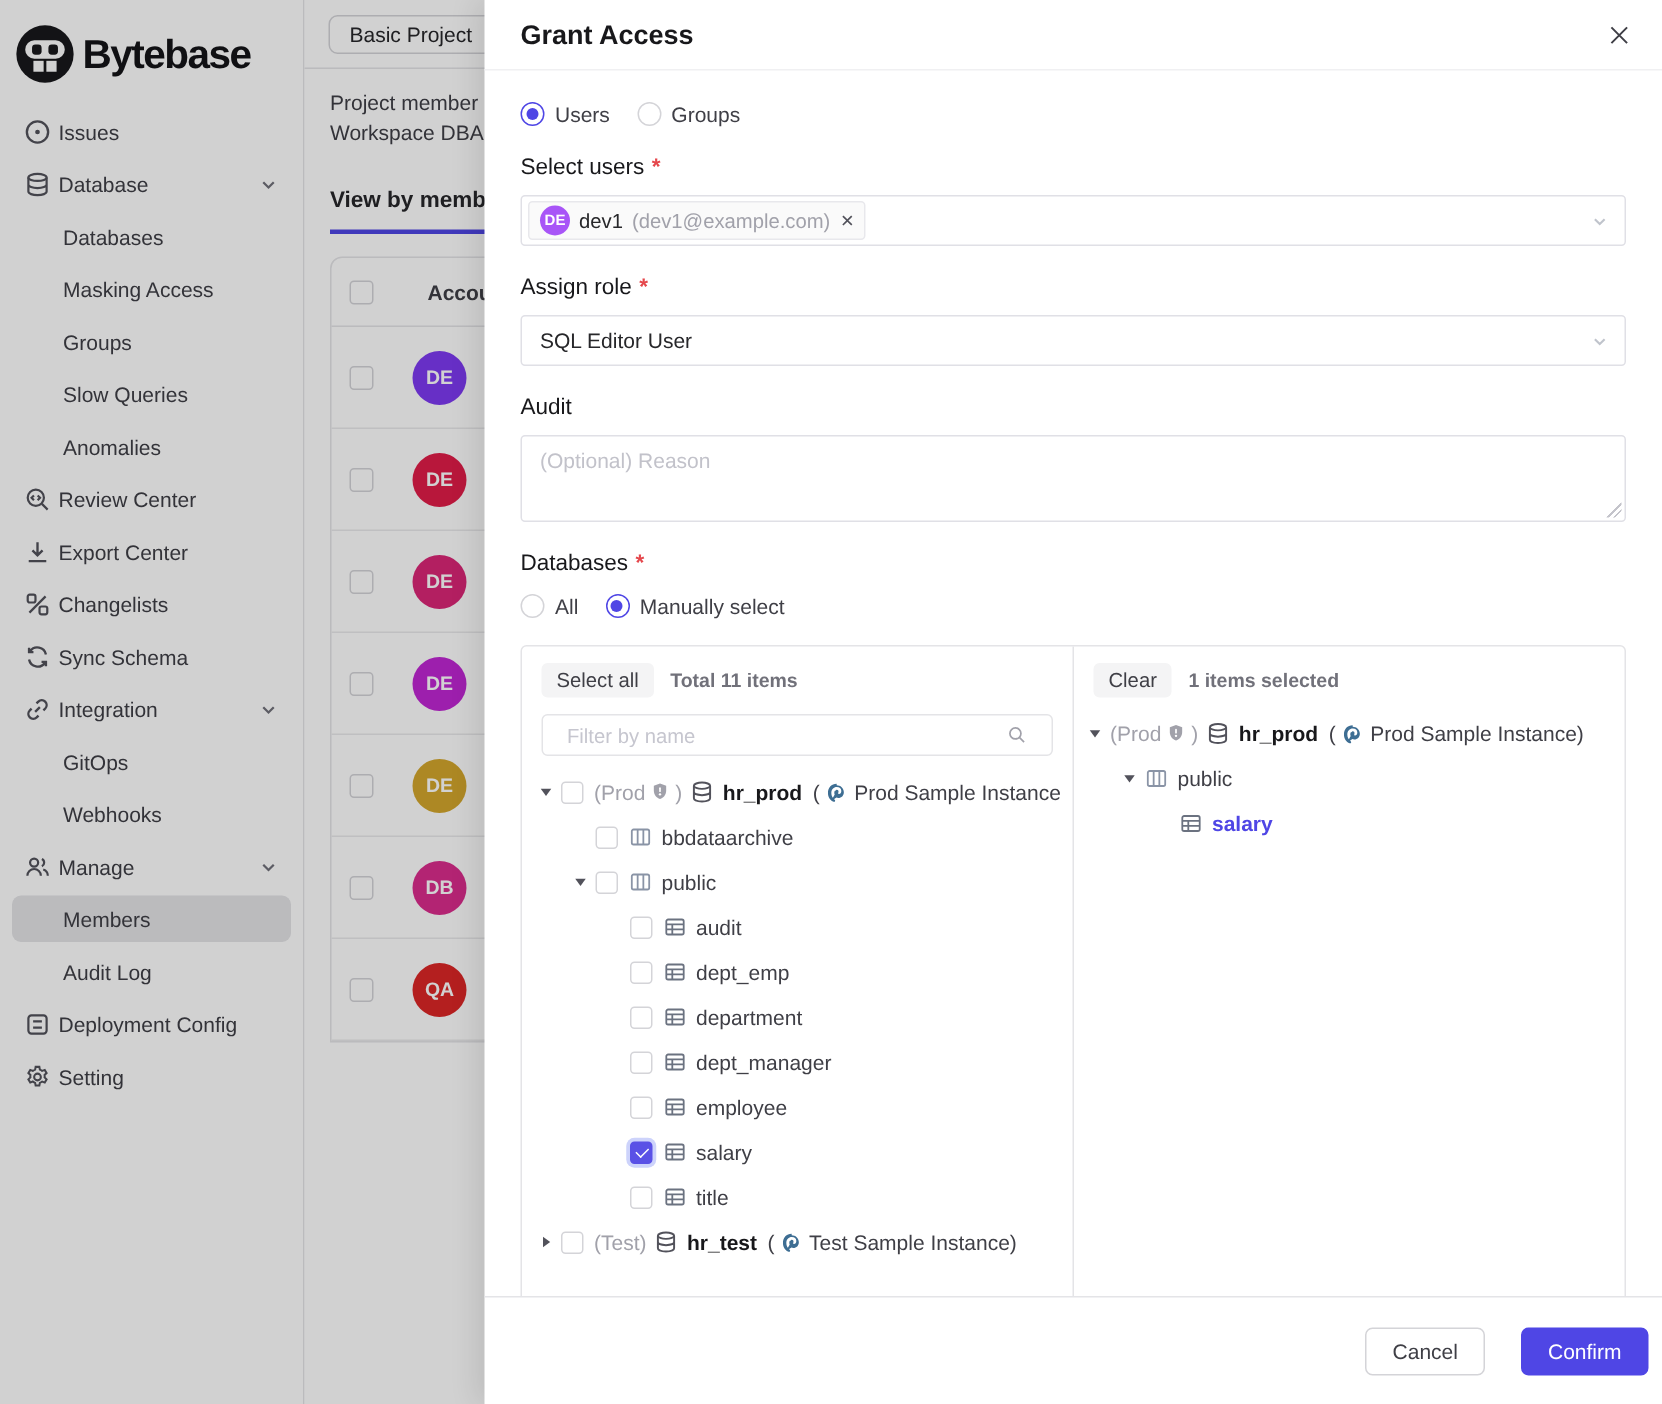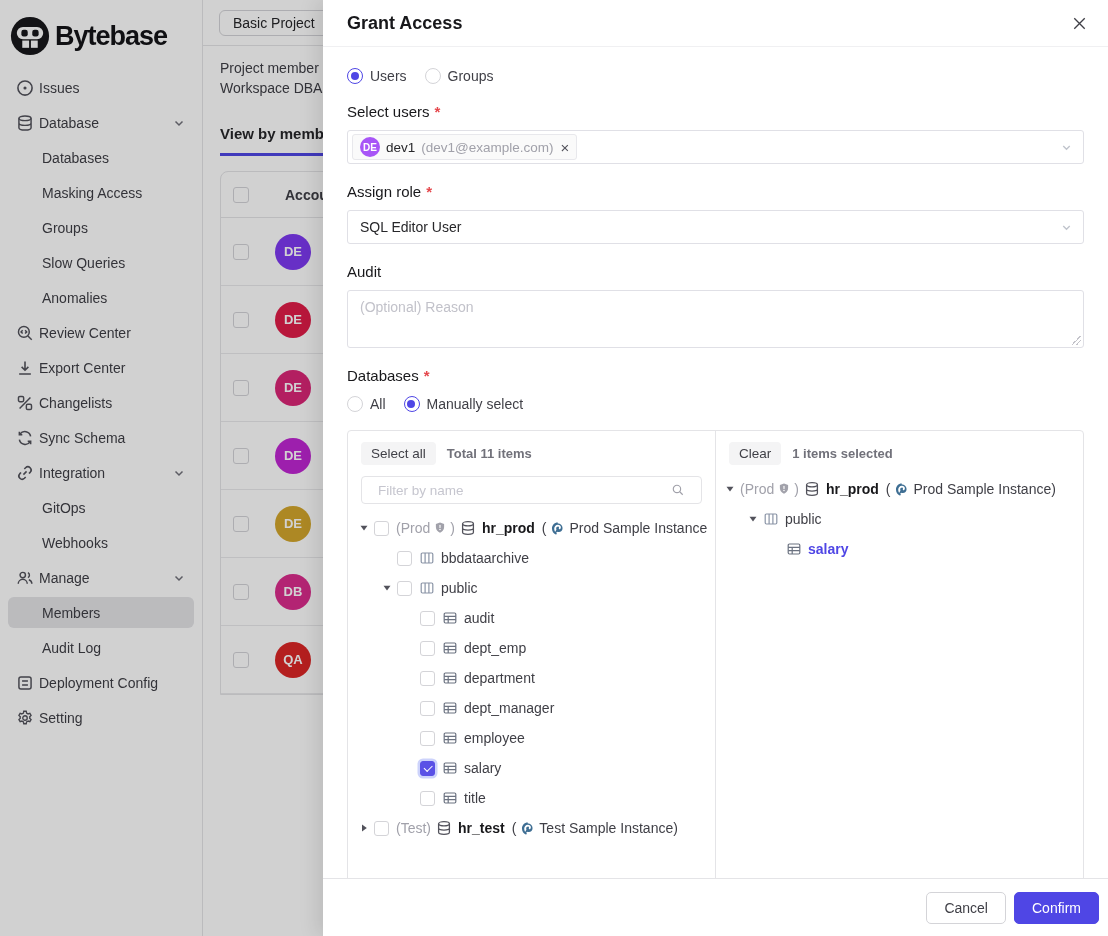--- a/index.html
+++ b/index.html
@@ -40,21 +40,21 @@
   .mname{font-size:14px;color:#2563eb;cursor:pointer;white-space:nowrap;}
   .memail{font-size:13px;color:#52525b;white-space:nowrap;}
 
   
   .overlay{position:absolute;inset:0;background:rgba(0,0,0,0.18);z-index:5;}
   .modal{position:absolute;left:323px;top:0;width:785px;height:936px;background:#fff;z-index:10;display:flex;flex-direction:column;box-shadow:-6px 0 18px rgba(0,0,0,0.10);}
   .m-head{height:47px;flex:none;display:flex;align-items:center;padding:0 18px 0 24px;border-bottom:1px solid #f0f0f2;}
   .m-title{font-size:18px;font-weight:600;color:#18181b;}
   .m-close{margin-left:auto;width:22px;height:22px;display:flex;align-items:center;justify-content:center;cursor:pointer;background:none;border:none;}
   .m-body{flex:1;padding:12px 24px 0 24px;overflow:hidden;}
-  .m-foot{height:58px;flex:none;border-top:1px solid #e4e4e7;display:flex;align-items:center;justify-content:flex-end;gap:8px;padding:0 9px;}
+  .m-foot{height:72px;flex:none;border-top:1px solid #e4e4e7;display:flex;align-items:center;justify-content:flex-end;gap:24px;padding:0 9px;}
   .btn{height:32px;border-radius:5px;font-size:14px;padding:0 17px;display:inline-flex;align-items:center;border:1px solid #d4d4d8;background:#fff;color:#3f3f46;cursor:pointer;font-family:inherit;}
   .btn.primary{background:#4f46e5;border-color:#4f46e5;color:#fff;font-weight:500;}
 
   .radio-row{display:flex;align-items:center;gap:18px;margin-top:9px;}
   .radio-lab{display:flex;align-items:center;gap:7px;font-size:14px;color:#3f3f46;cursor:pointer;}
   .radio{width:16px;height:16px;border-radius:50%;border:1px solid #d4d4d8;background:#fff;position:relative;flex:none;}
   .radio.on{border:1.5px solid #4f46e5;}
   .radio.on::after{content:"";position:absolute;left:2.5px;top:2.5px;width:8px;height:8px;border-radius:50%;background:#4f46e5;}
   .f-label{margin-top:19px;font-size:15px;font-weight:500;color:#18181b;display:flex;align-items:center;gap:5px;}
   .req{color:#e5484d;font-weight:600;}

